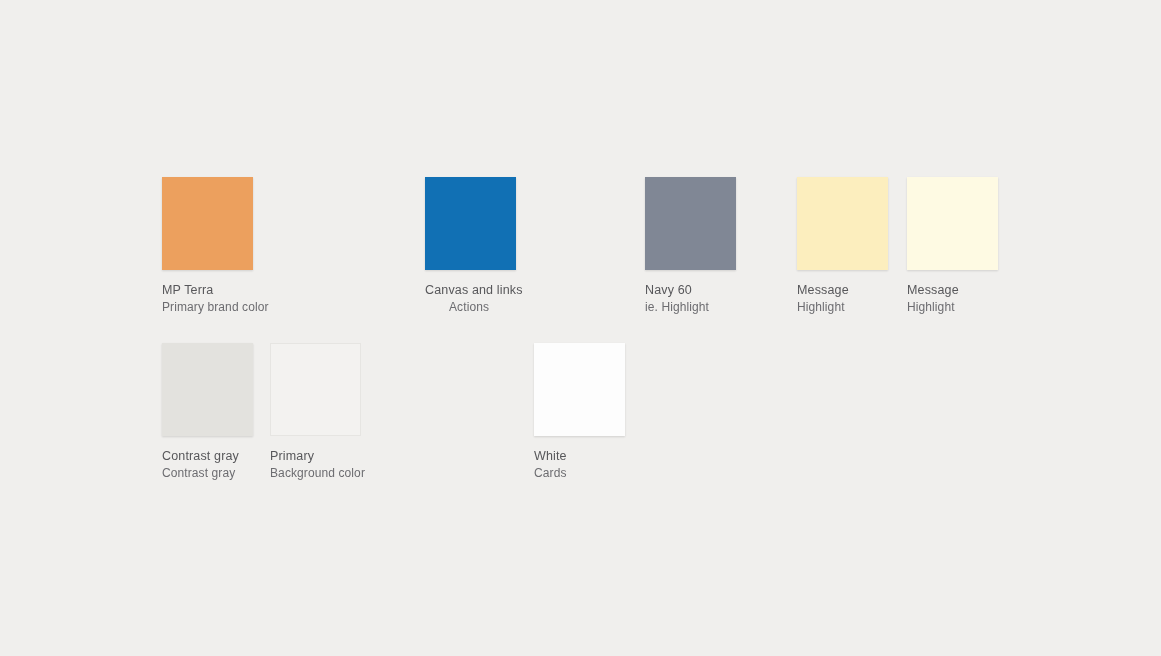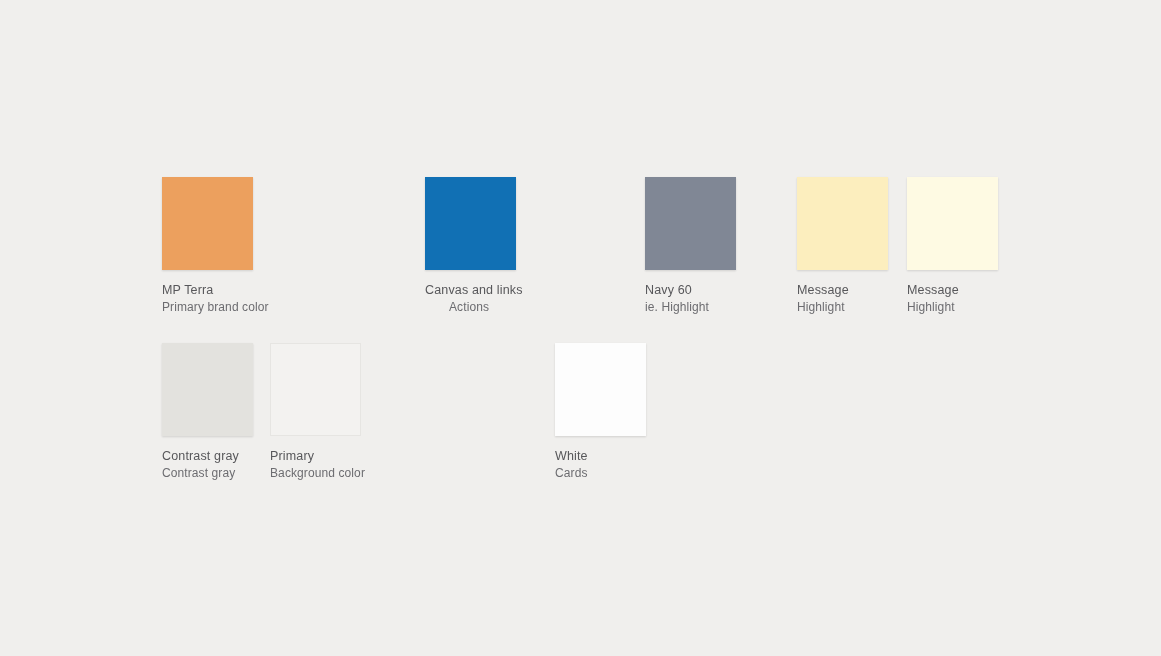--- a/index.html
+++ b/index.html
@@ -110,20 +110,20 @@
         <span class="swatch-sub" style="color: rgb(108, 108, 112);">Contrast gray</span>
       </div>
     </div>
     <div class="swatch-group" style="left: 270px; top: 343px;">
       <div class="swatch-chip has-border" title="#f3f2f0" style="background: rgb(243, 242, 240);"></div>
       <div class="swatch-meta">
         <span class="swatch-title" style="color: rgb(87, 87, 90);">Primary</span>
         <span class="swatch-sub" style="color: rgb(108, 108, 112);">Background color</span>
       </div>
     </div>
-    <div class="swatch-group" style="left: 534px; top: 343px; margin-left: 21px;">
+    <div class="swatch-group" style="left: 534px; top: 343px;">
       <div class="swatch-chip shadowed" title="#fdfdfd" style="background: rgb(253, 253, 253);"></div>
       <div class="swatch-meta">
         <span class="swatch-title" style="color: rgb(87, 87, 90);">White</span>
         <span class="swatch-sub" style="color: rgb(108, 108, 112);">Cards</span>
       </div>
     </div>
   </div>
 
 </body></html>

